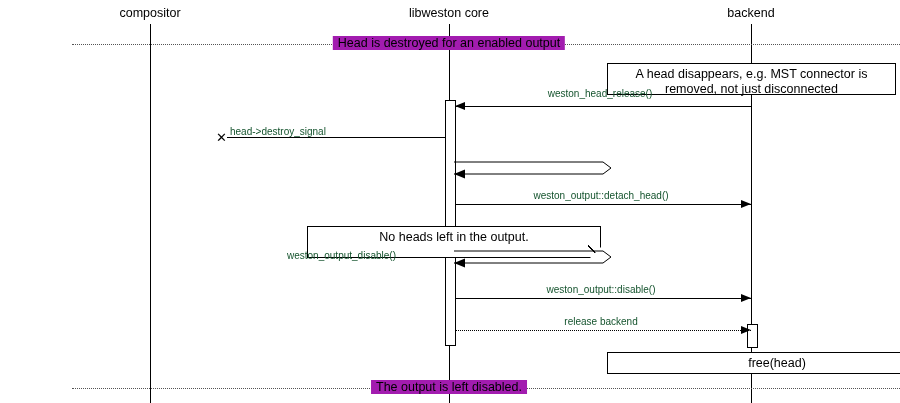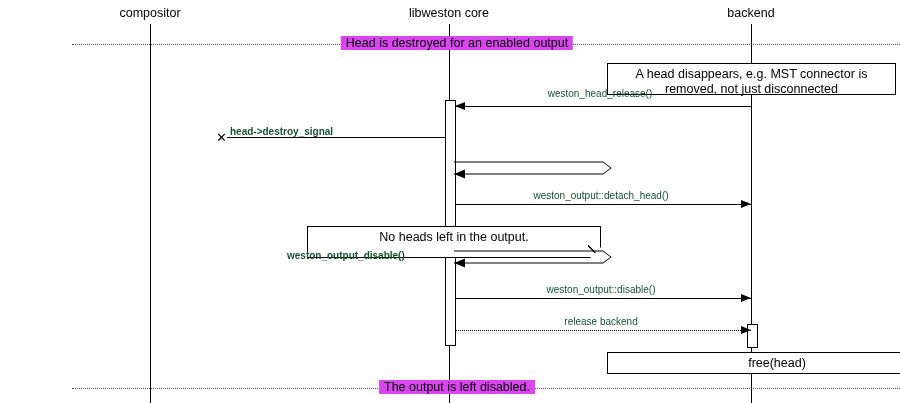--- a/index.html
+++ b/index.html
@@ -36,25 +36,24 @@
   }
   .divider {
     position: absolute;
     height: 0;
     border-top: 1px dotted #555;
   }
   .divider-label {
     position: absolute;
     font-size: 12.5px;
     color: #000;
-    background: #d946ef;
+    background: #a21caf;
     padding: 0 5px;
     white-space: nowrap;
     transform: translateX(-50%);
-    margin-left: 8px;
   }
   .arrow-line {
     position: absolute;
     height: 0;
     border-top: 1px solid #000;
   }
   .arrow-line.dotted {
     border-top: 1px dotted #000;
   }
   .arrowhead {
@@ -73,21 +72,20 @@
   .msg-label {
     position: absolute;
     font-size: 10px;
     color: #14532d;
     white-space: nowrap;
     transform: translateX(-50%);
     background: transparent;
   }
   .msg-label.left-anchor {
     transform: none;
-    font-weight: bold;
   }
   .note {
     position: absolute;
     border: 1px solid #000;
     background: #ffffff;
     font-size: 12.5px;
     color: #000;
     text-align: center;
     line-height: 15px;
     box-sizing: border-box;

